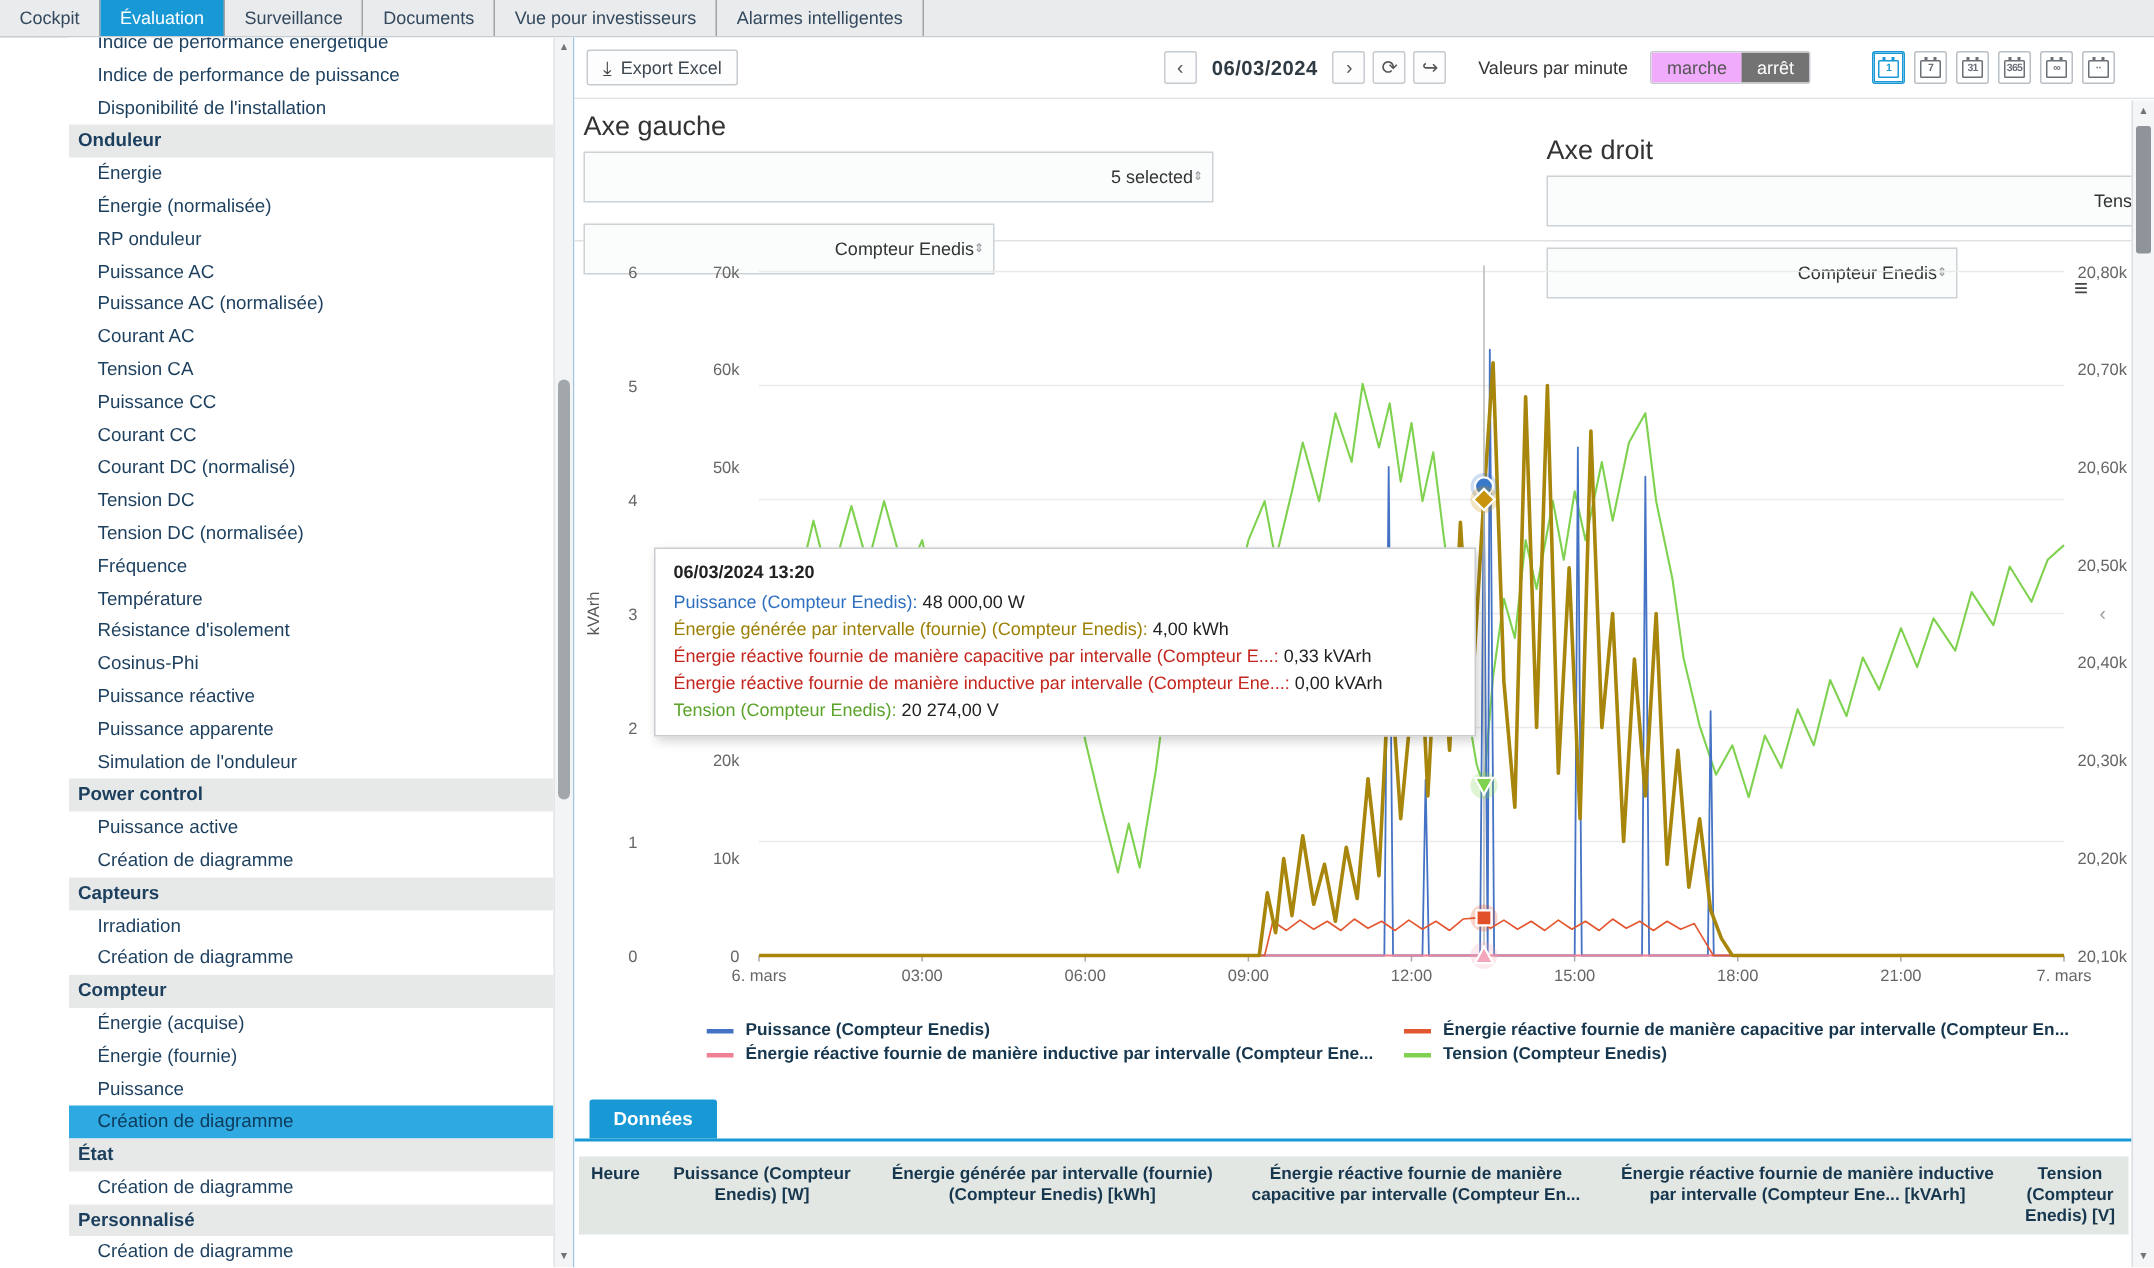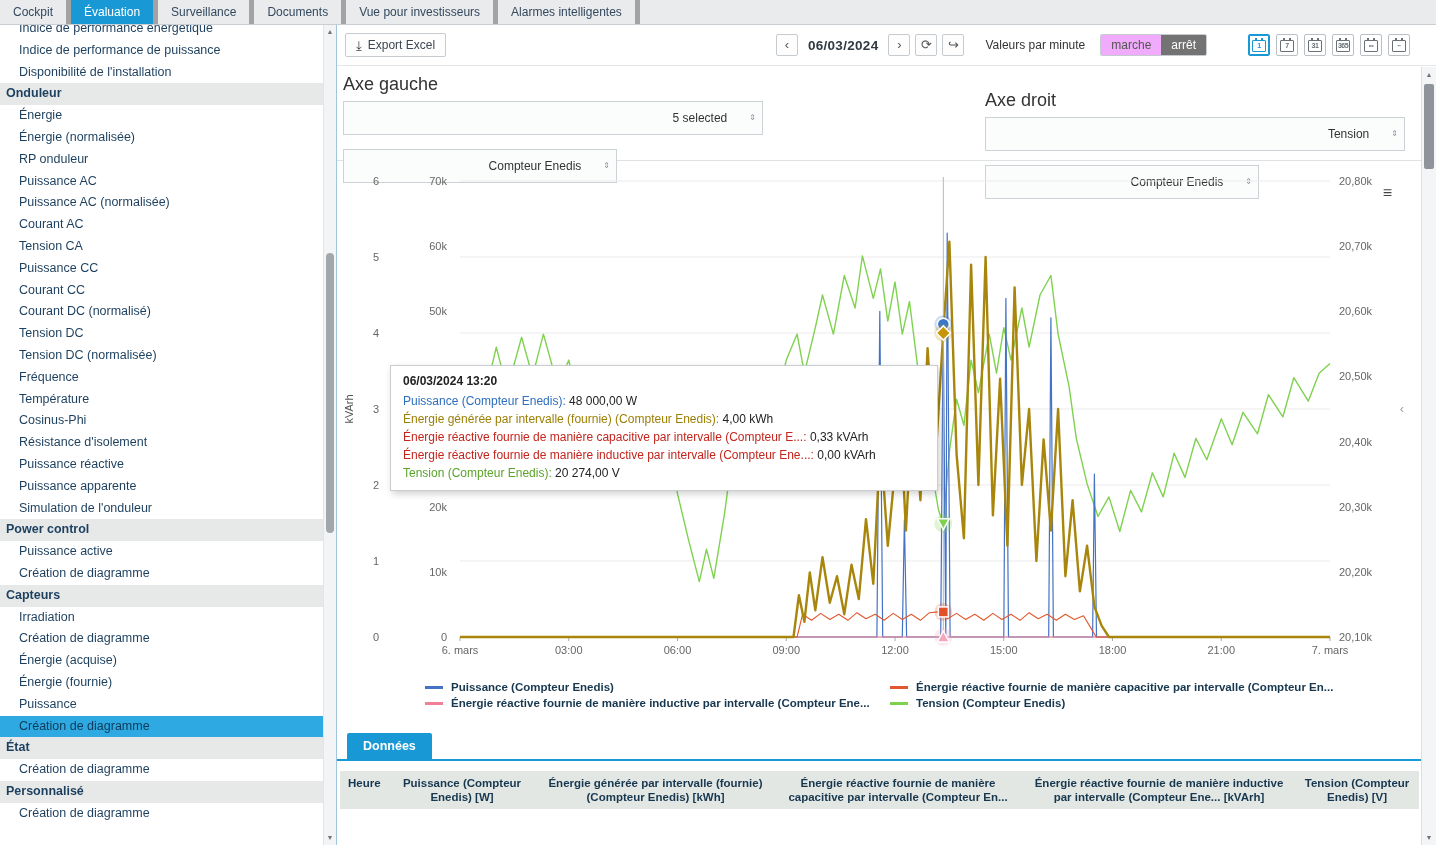--- a/index.html
+++ b/index.html
@@ -1,23 +1,23 @@
 <!DOCTYPE html>
 <html><head>
 <meta charset="utf-8">
 <style>
   *{box-sizing:border-box;margin:0;padding:0;}
   html,body{width:1436px;height:845px;overflow:hidden;background:#fff;
     font-family:"Liberation Sans",sans-serif;color:#333;}
   
   .topnav{display:flex;height:25px;background:#e9ebed;border-bottom:1px solid #c9ced2;font-size:12px;}
-  .topnav .tab{padding:5px 13px 1px;border-right:5px solid #a3a3a3;color:#34495e;white-space:nowrap;cursor:default;}
+  .topnav .tab{padding:5px 13px 1px;border-right:1px solid #a3a3a3;color:#34495e;white-space:nowrap;cursor:default;}
   .topnav .tab.active{background:#1899d6;color:#fff;}
   
-  .layout{display:flex;height:820px;}
+  .layout{display:flex;height:820px;margin-left:46px;}
   .sidebar{width:337px;position:relative;border-right:1px solid #9fc6de;overflow:hidden;background:#fff;flex:none;}
   .sidebar-list{width:323px;margin-top:-7px;}
   .sb-item{height:21.8px;line-height:21.8px;padding-left:19px;font-size:12.5px;color:#1c3f5e;white-space:nowrap;overflow:hidden;cursor:default;}
   .sb-header{height:21.8px;line-height:21.8px;padding-left:6px;font-weight:bold;font-size:12.5px;background:#e7e9e9;color:#1c3f5e;white-space:nowrap;overflow:hidden;}
   .sb-item.selected{background:#2fa9e1;color:#0d3a5a;}
   .sb-scroll{position:absolute;right:0;top:0;bottom:0;width:13px;background:#f3f4f5;border-left:1px solid #e2e4e6;}
   .sb-arrow{height:14px;font-size:7px;color:#70757a;text-align:center;line-height:14px;}
   .sb-arrow.down{position:absolute;bottom:0;left:0;right:0;}
   .sb-thumb{position:absolute;left:2px;right:2px;top:228px;height:280px;background:#a2a7ac;border-radius:5px;}
   
@@ -37,21 +37,21 @@
   .range-btn{width:22px;height:22px;border:1px solid #b9bfc5;border-radius:2px;background:#fff;color:#6a7076;
     display:flex;align-items:center;justify-content:center;position:relative;}
   .range-btn.active{border-color:#1899d6;color:#1899d6;box-shadow:0 0 0 1px #1899d6 inset;}
   .cal{position:relative;width:14px;height:12px;border:1px solid currentColor;border-radius:1px;margin-top:2px;}
   .cal-top{position:absolute;top:-3px;left:2px;right:2px;height:2px;border-left:2px solid currentColor;border-right:2px solid currentColor;}
   .cal-num{position:absolute;left:0;right:0;top:1px;font-size:7px;font-weight:bold;font-style:normal;text-align:center;letter-spacing:-.5px;}
   
   .axis-panel{position:relative;border-top:1px solid #e3e6e9;border-bottom:1px solid #dfe2e5;padding:8px 0 12px 6px;height:96px;}
   .axis-label{font-size:18px;color:#333;margin-bottom:6px;}
   .select{border:1px solid #cdd2d7;background:#fbfcfc;height:20px;display:flex;align-items:center;justify-content:flex-end;
-    padding:16px 6px;font-size:12px;color:#333;gap:22px;cursor:default;}
+    padding:16px 6px;font-size:12px;color:#333;gap:0;cursor:default;}
   .select .ud{font-size:8px;color:#8a9096;line-height:1;}
   .sel-wide{width:420px;}
   .sel-mid{width:274px;margin-top:14px;}
   .axis-col.right{position:absolute;left:648px;top:24px;}
   
   .chart-wrap{position:relative;height:505px;}
   .chart-wrap svg{position:absolute;left:0;top:0;}
   .chart-menu{position:absolute;right:44px;top:24px;font-size:16px;color:#444;line-height:1;}
   .chart-collapse{position:absolute;right:32px;top:240px;font-size:13px;color:#9aa0a5;}
   .tooltip{position:absolute;left:53px;top:204px;width:548px;background:#fff;border:1px solid #c9ccd0;
@@ -107,31 +107,32 @@
         <div class="sb-item">Puissance AC (normalisée)</div>
         <div class="sb-item">Courant AC</div>
         <div class="sb-item">Tension CA</div>
         <div class="sb-item">Puissance CC</div>
         <div class="sb-item">Courant CC</div>
         <div class="sb-item">Courant DC (normalisé)</div>
         <div class="sb-item">Tension DC</div>
         <div class="sb-item">Tension DC (normalisée)</div>
         <div class="sb-item">Fréquence</div>
         <div class="sb-item">Température</div>
+        <div class="sb-item">Résistance d'isolement</div>
         <div class="sb-item">Cosinus-Phi</div>
-        <div class="sb-item">Résistance d'isolement</div>
         <div class="sb-item">Puissance réactive</div>
         <div class="sb-item">Puissance apparente</div>
         <div class="sb-item">Simulation de l'onduleur</div>
         <div class="sb-header">Power control</div>
         <div class="sb-item">Puissance active</div>
         <div class="sb-item">Création de diagramme</div>
         <div class="sb-header">Capteurs</div>
         <div class="sb-item">Irradiation</div>
         <div class="sb-item">Création de diagramme</div>
+        <div class="sb-header">Compteur</div>
         <div class="sb-item">Énergie (acquise)</div>
         <div class="sb-item">Énergie (fournie)</div>
         <div class="sb-item">Puissance</div>
         <div class="sb-item selected">Création de diagramme</div>
         <div class="sb-header">État</div>
         <div class="sb-item">Création de diagramme</div>
         <div class="sb-header">Personnalisé</div>
         <div class="sb-item">Création de diagramme</div>
       </div>
     <div class="sb-scroll">

